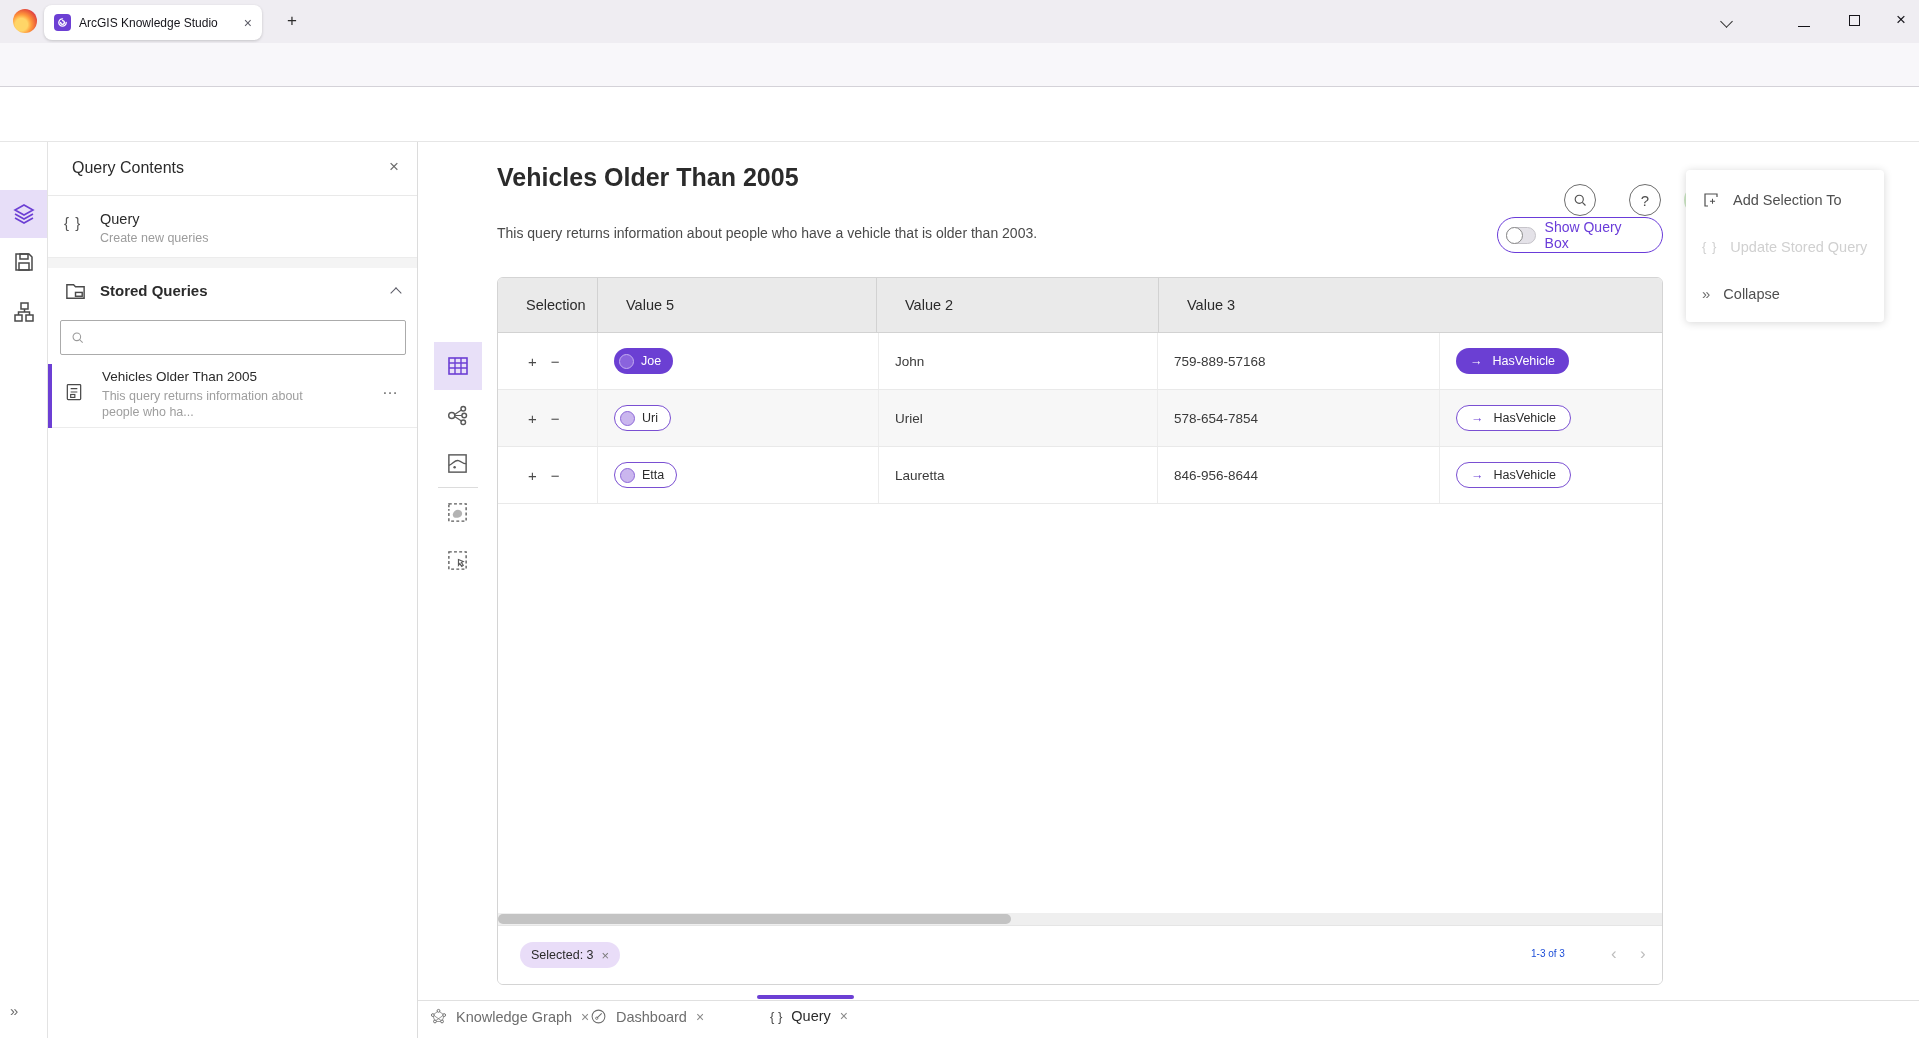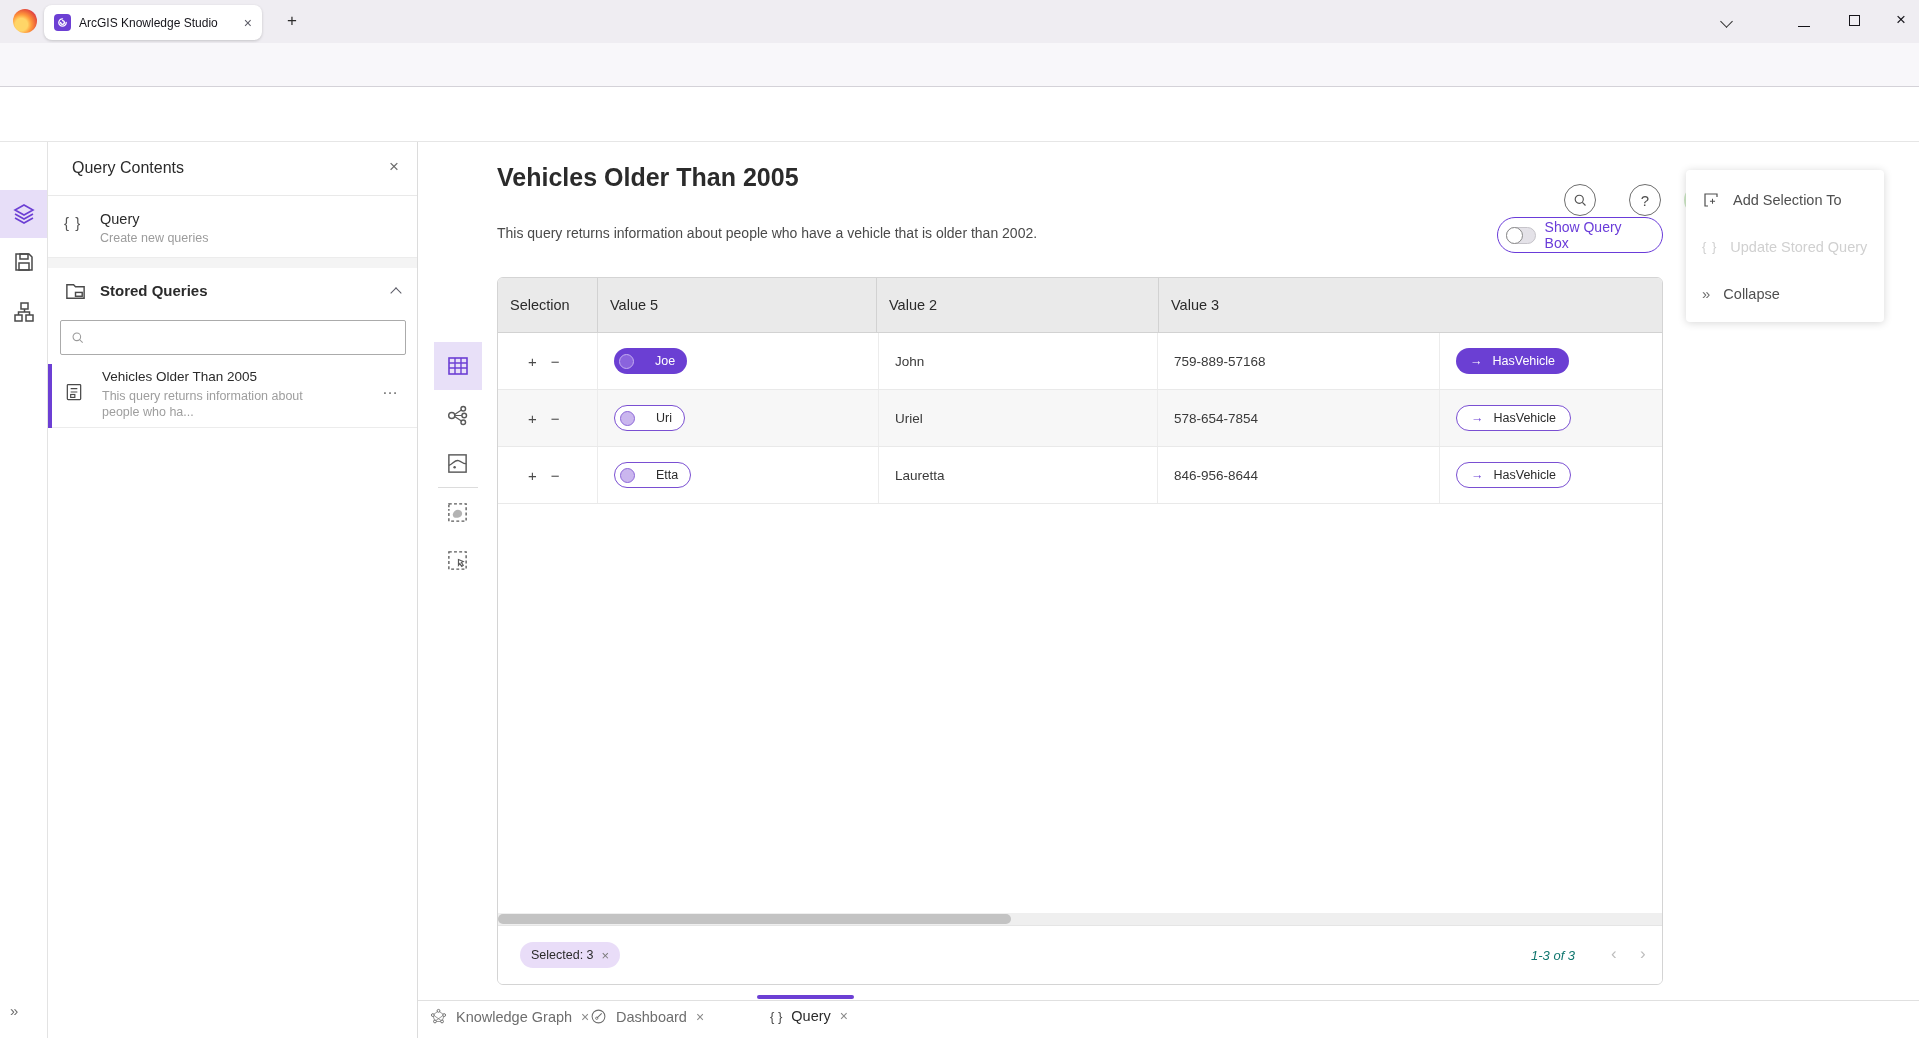--- a/index.html
+++ b/index.html
@@ -92,49 +92,49 @@
   .sqb-label { font-size:14px; color:#6a3cd9; }
 
   
   .vtool-tile { left:434px; top:342px; width:48px; height:48px; background:#e8e0f8; display:flex; align-items:center; justify-content:center; }
   .vtool-icon { left:446px; }
   .vtool-div { left:438px; top:487px; width:40px; border-top:1px solid #dcdcdc; }
 
   
   .tablebox { left:497px; top:277px; width:1166px; height:708px; border:1px solid #d4d4d4; border-radius:6px; background:#fff; overflow:hidden; }
   .thead { display:flex; height:55px; background:#eaeaea; border-bottom:1px solid #d2d2d2; }
-  .th { display:flex; align-items:center; padding-left:12px; font-size:14.5px; color:#2b2b2b; border-right:1px solid #d2d2d2; }
+  .th { display:flex; align-items:center; padding-left:28px; font-size:14.5px; color:#2b2b2b; border-right:1px solid #d2d2d2; }
   .th:last-child { border-right:none; }
   .col-sel { width:100px; flex:0 0 auto; }
   .col-v0 { width:281px; flex:0 0 auto; }
   .col-v1 { width:279px; flex:0 0 auto; }
   .col-v2 { width:282px; flex:0 0 auto; }
   .col-v3 { flex:1; }
   .trow { display:flex; height:57px; border-bottom:1px solid #e9e9e9; background:#fff; }
   .trow.alt { background:#f7f7f7; }
   .td { display:flex; align-items:center; padding-left:16px; font-size:13.5px; color:#3a3a3a; border-right:1px solid #ececec; }
   .td:last-child { border-right:none; }
   .td-sel { gap:14px; padding-left:30px; color:#4a4a4a; font-size:15px; }
   .pm { cursor:pointer; }
-  .pill-ent { height:26px; border-radius:13px; display:inline-flex; align-items:center; padding:0 12px 0 5px; gap:21px; font-size:12.5px; }
+  .pill-ent { height:26px; border-radius:13px; display:inline-flex; align-items:center; padding:0 12px 0 5px; gap:7px; font-size:12.5px; }
   .pill-ent .dot { width:15px; height:15px; border-radius:50%; }
   .pill-filled { background:#6b3fd3; color:#fff; }
   .pill-filled .dot { background:#8a63dd; border:1.5px solid #c4aef0; }
   .pill-outline { background:#fff; border:1.5px solid #7a4fd2; color:#2b2b2b; }
   .pill-outline .dot { background:#cab6ee; border:1.5px solid #8d68d8; }
   .pill-rel { height:26px; border-radius:13px; display:inline-flex; align-items:center; padding:0 14px; gap:10px; font-size:12.5px; }
   .pill-rel.pill-filled .arr { color:#fff; }
   .pill-rel.pill-outline .arr { color:#6b3fd3; }
   .hscroll-track { position:absolute; left:0; top:635px; width:1164px; height:12px; background:#efefef; }
   .hscroll-thumb { position:absolute; left:0; top:1px; width:513px; height:10px; background:#c3c3c3; border-radius:5px; }
   .tfooter { position:absolute; left:0; top:647px; width:1164px; height:59px; border-top:1px solid #e5e5e5; background:#fff; }
   .sel-chip { position:absolute; left:22px; top:16px; height:26px; background:#e9ddf8; border-radius:13px;
               display:inline-flex; align-items:center; padding:0 11px; gap:8px; font-size:12.5px; color:#2b2b2b; }
   .sel-chip .x { color:#7a7a7a; font-size:13px; }
-  .page-info { position:absolute; left:1033px; top:22px; font-size:13px; color:#0f766e;font-style:italic; }
+  .page-info { position:absolute; left:1033px; top:22px; font-size:10px; color:#1d4ed8; }
   .page-prev { position:absolute; left:1113px; top:18px; font-size:17px; color:#bdbdbd; }
   .page-next { position:absolute; left:1142px; top:18px; font-size:17px; color:#bdbdbd; }
 
   
   .ctxmenu { left:1686px; top:170px; width:198px; height:152px; background:#fff; border-radius:4px;
              box-shadow:0 1px 8px rgba(0,0,0,.16); padding:6px 0; }
   .ctx-item { height:47px; display:flex; align-items:center; padding-left:16px; gap:13px; font-size:14.5px; color:#4f4f4f; }
   .ctx-item.disabled { color:#d0d0d0; }
   .ctx-item .braces-icon { color:#d0d0d0; font-size:13px; }
   .ctx-collapse-gl { color:#6e6e6e; font-size:15px; }
@@ -301,21 +301,21 @@
         <rect x="4" y="3" width="16" height="18" rx="1" fill="none" stroke="#4a4a4a" stroke-width="1.5"></rect>
         <path d="M8 8h8M8 12h8" stroke="#4a4a4a" stroke-width="1.4"></path>
         <rect x="8" y="15" width="5" height="3.5" fill="none" stroke="#4a4a4a" stroke-width="1.4"></rect>
       </svg>
   </div>
   <div class="abs si-title">Vehicles Older Than 2005</div>
   <div class="abs si-desc">This query returns information about people who ha...</div>
   <div class="abs si-more">…</div>
 
   <div class="abs content-title">Vehicles Older Than 2005</div>
-  <div class="abs content-desc">This query returns information about people who have a vehicle that is older than 2002.</div>
+  <div class="abs content-desc">This query returns information about people who have a vehicle that is older than 2003.</div>
   <div class="abs sqb-pill">
     <span class="toggle-track">
         <span class="toggle-knob"></span>
       </span>
     <span class="sqb-label">Show Query Box</span>
   </div>
 
   <div class="abs vtool-tile">
     <svg width="24" height="24" viewBox="0 0 24 24">
         <rect x="3" y="4" width="18" height="16" fill="none" stroke="#6c3fd4" stroke-width="1.6"></rect>

